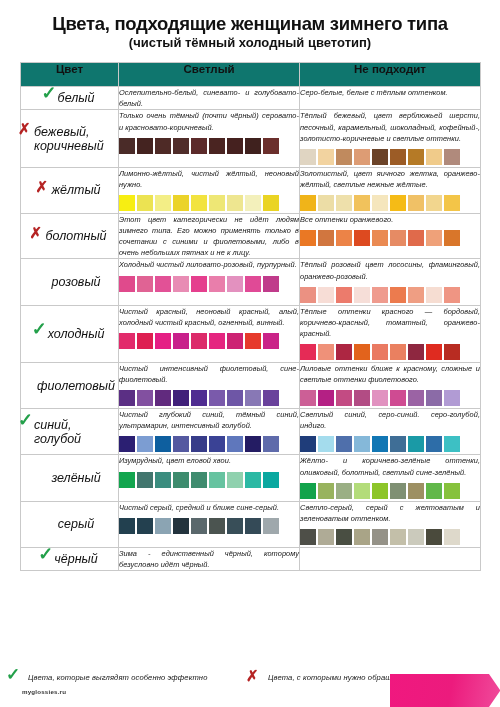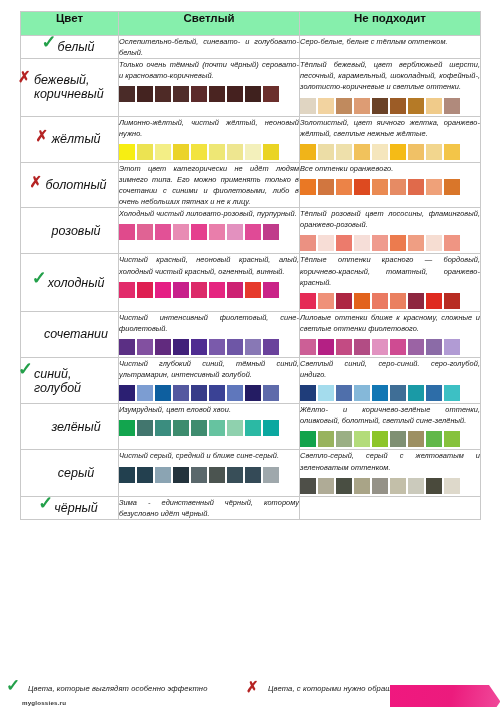--- a/index.html
+++ b/index.html
@@ -60,21 +60,21 @@
   .col-good  { width: 181px; }
   .col-bad   { width: 181px; }
 
   thead th {
     height: 23px;
     text-align: center;
     vertical-align: middle;
     font-size: 11.5px;
     font-weight: bold;
     color: #111;
-    background: #86efac;
+    background: #0f766e;
   }
 
   
   .namecell {
     position: relative;
     text-align: center;
     vertical-align: middle !important;
     font-style: italic;
     font-size: 12.5px;
     color: #111;
@@ -201,20 +201,24 @@
     bottom: 0;
     border-top: none;
     border-bottom: 16px solid #ffffff;
   }
 </style>
 </head>
 <body>
 
 <div class="page">
 
+  <div class="title-block">
+    <div class="main-title">Цвета, подходящие женщинам зимнего типа</div>
+    <div class="sub-title">(чистый тёмный холодный цветотип)</div>
+  </div>
 
   <table class="tbl">
     <colgroup>
       <col class="col-name">
         <col class="col-good">
         <col class="col-bad">
     </colgroup>
     <thead>
       <tr>
         <th>Цвет</th>
@@ -370,21 +374,21 @@
               <span class="sw" style="background: rgb(226, 99, 28);"></span>
               <span class="sw" style="background: rgb(234, 122, 98);"></span>
               <span class="sw" style="background: rgb(234, 128, 96);"></span>
               <span class="sw" style="background: rgb(142, 39, 64);"></span>
               <span class="sw" style="background: rgb(223, 43, 32);"></span>
               <span class="sw" style="background: rgb(184, 44, 34);"></span>
             </div>
           </td>
         </tr>
         <tr>
-          <td class="namecell"><span class="namewrap"><span>сочетании</span></span></td>
+          <td class="namecell"><span class="namewrap"><span>фиолетовый</span></span></td>
           <td class="desc">
             <p>Чистый интенсивный фиолетовый, сине-фиолетовый.</p>
             <div class="swatches">
               <span class="sw" style="background: rgb(91, 47, 132);"></span>
               <span class="sw" style="background: rgb(130, 80, 160);"></span>
               <span class="sw" style="background: rgb(97, 42, 126);"></span>
               <span class="sw" style="background: rgb(65, 32, 122);"></span>
               <span class="sw" style="background: rgb(79, 44, 145);"></span>
               <span class="sw" style="background: rgb(122, 90, 171);"></span>
               <span class="sw" style="background: rgb(110, 86, 166);"></span>

